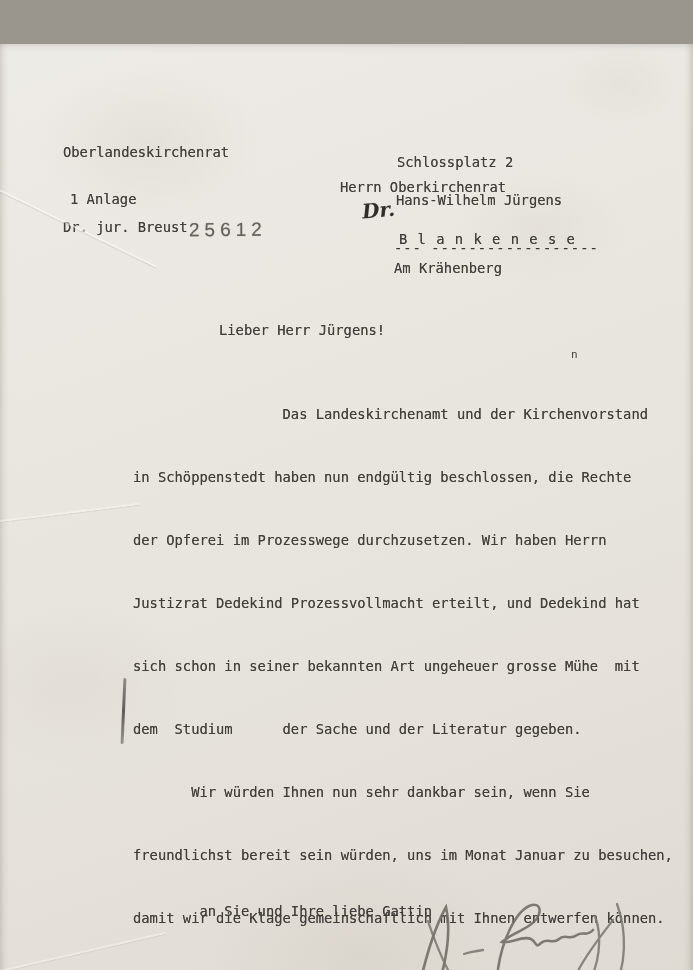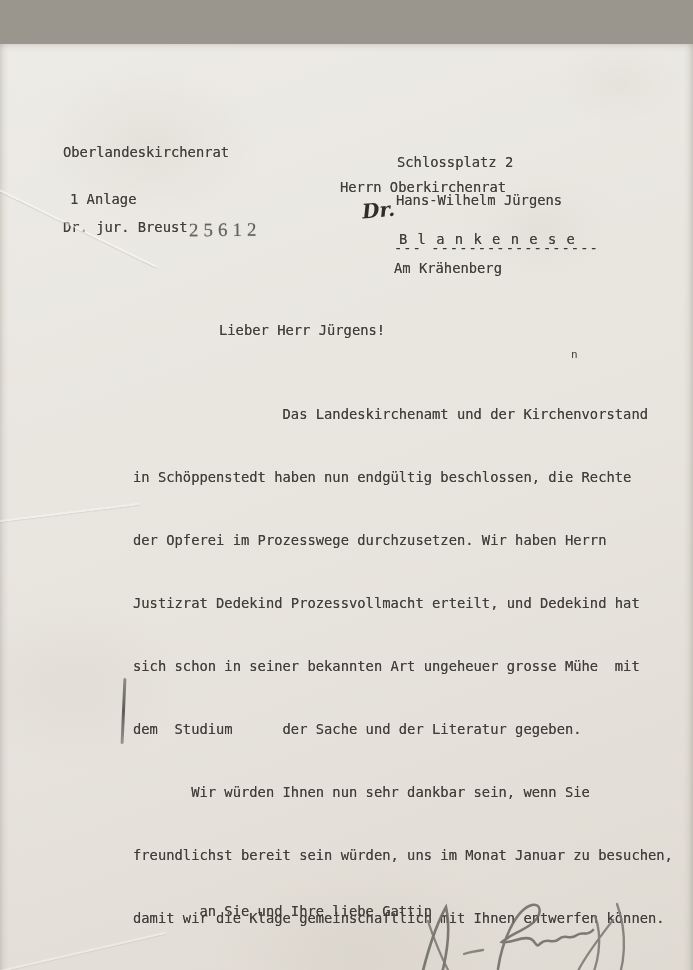--- a/index.html
+++ b/index.html
@@ -24,21 +24,21 @@
       radial-gradient(90px 60px at 620px 40px, rgba(198,190,176,.15), transparent 70%),
       linear-gradient(to top, rgba(118,110,96,.30), rgba(118,110,96,0) 7px);
   }
   .typed{position:absolute;white-space:pre;font-size:13.8px;line-height:21px;
          text-shadow:0 0 .5px rgba(52,49,44,.65);}
   .sender{left:63px;top:46px;line-height:25px;}
   .dateblock{left:397px;top:51px;line-height:27px;}
   .herrn{left:340px;top:133px;}
   .anlage{left:70px;top:145px;}
   .stamp{position:absolute;left:189px;top:175px;
-         font-family:Liberation Serif, serif;
+         font-family:Liberation Sans, sans-serif;
          font-size:19px;letter-spacing:5px;color:#53504a;opacity:.88;
          text-shadow:0 0 1px rgba(70,66,60,.55);transform:rotate(-.5deg);}
   .hand-dr{position:absolute;left:362px;top:154px;
            font-family:"DejaVu Serif","Liberation Serif",serif;
            font-style:italic;font-weight:bold;font-size:20px;color:#2f2d2a;
            transform:rotate(-5deg);}
   .rname{left:396px;top:146px;}
   .rcity{left:399px;top:185px;letter-spacing:1px;}
   .rdash{left:394px;top:194px;letter-spacing:1px;color:#3a3834;}
   .rstreet{left:394px;top:214px;text-align:right;}

